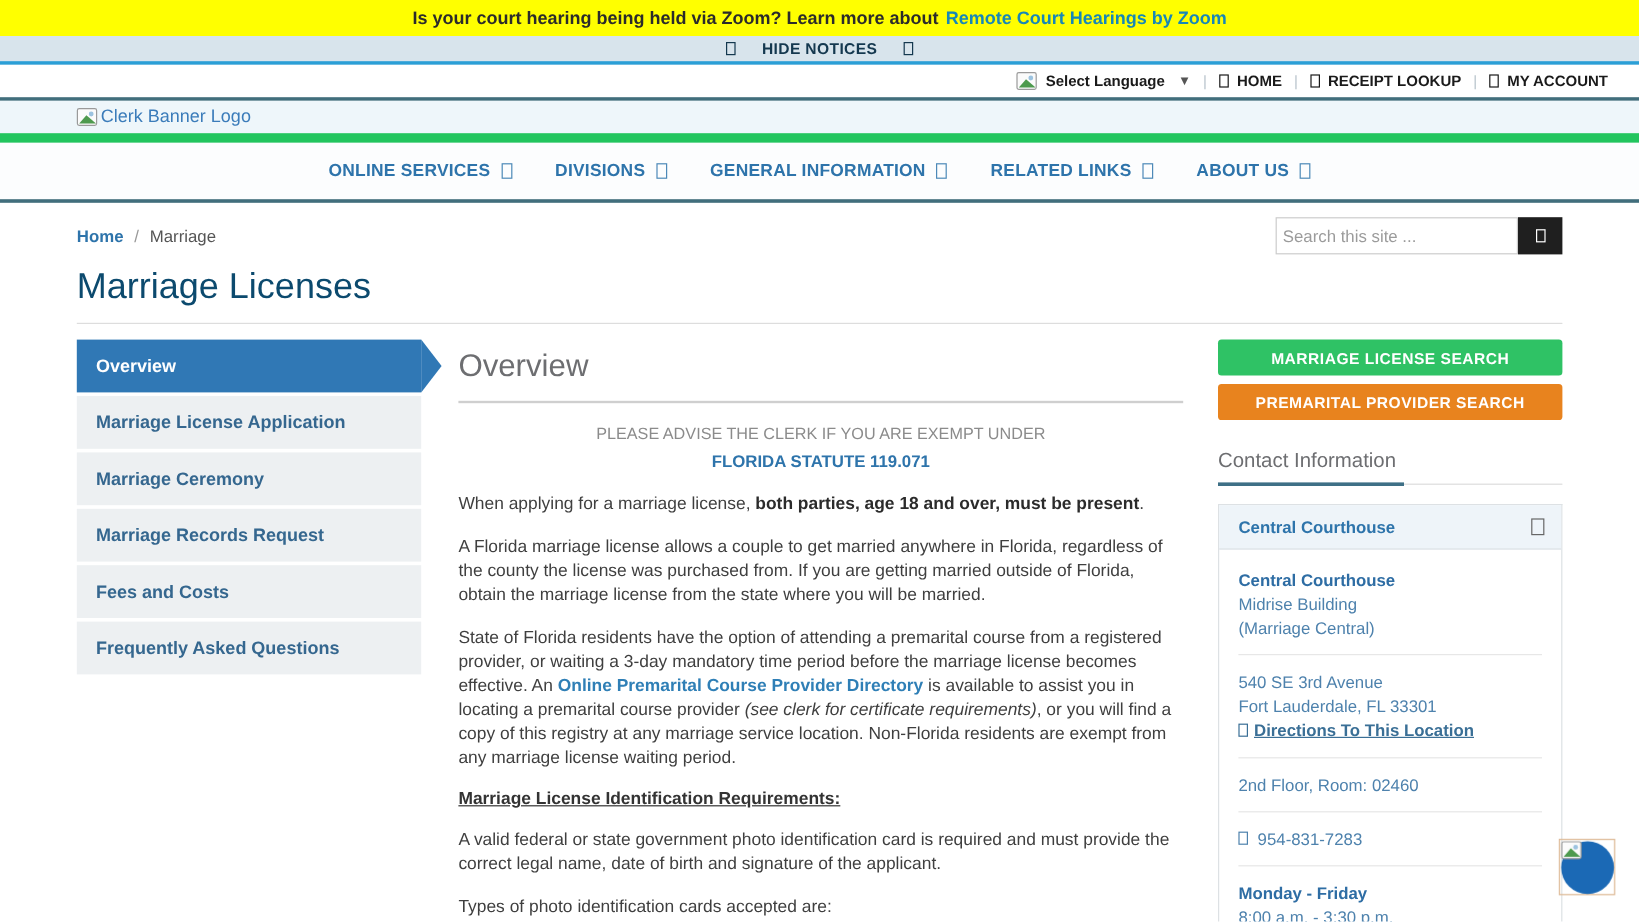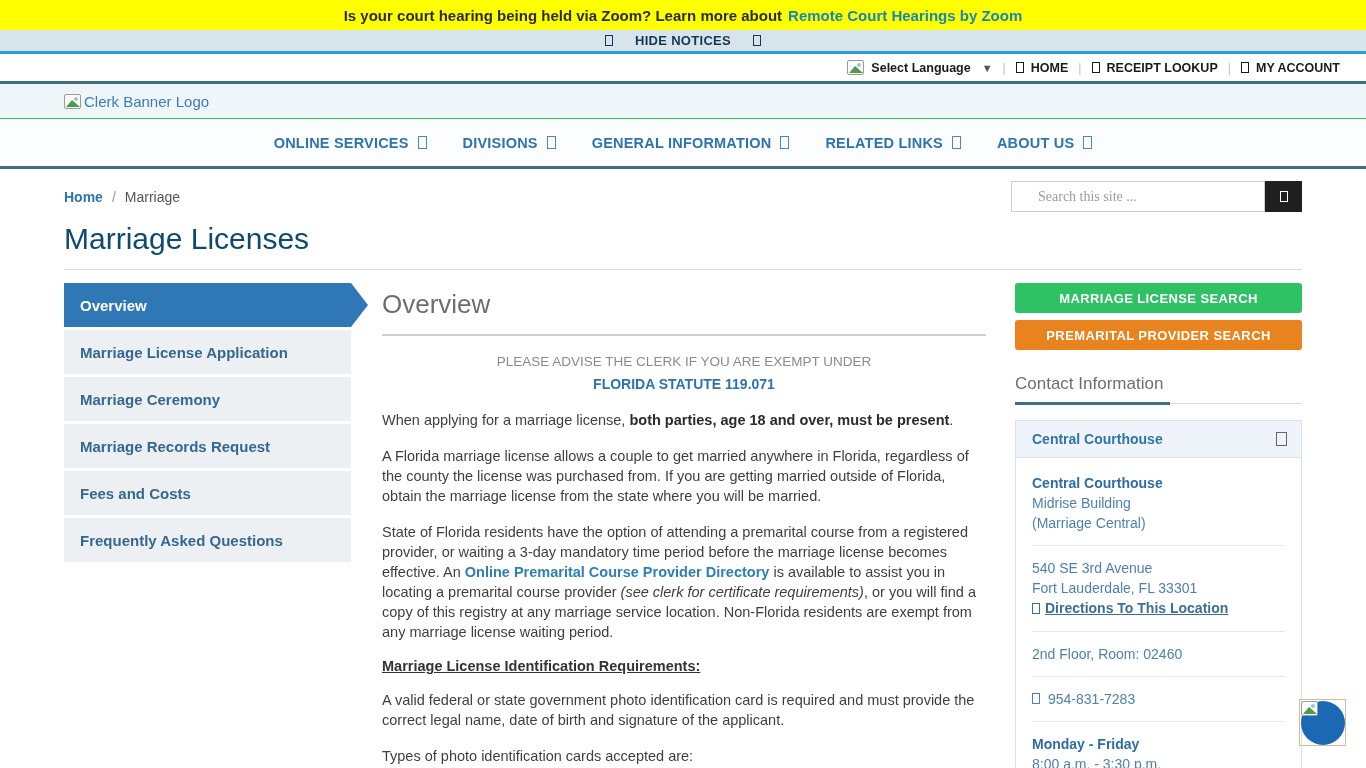--- a/index.html
+++ b/index.html
@@ -34,42 +34,42 @@
   
   .utility-bar { height:30px; background:#fff; display:flex; align-items:center;
     justify-content:flex-end; padding-right:26px; gap:10px; font-size:12.5px;
     font-weight:bold; color:#1a1a1a; border-bottom:3px solid #416e7c; }
   .utility-item { display:flex; align-items:center; gap:7px; cursor:pointer; }
   .utility-sep { color:#b9c4cc; font-weight:normal; }
   .lang-caret { color:#555; font-size:11px; margin-left:4px; }
 
   
   .logo-strip { height:35px; background:#eef6fa; display:flex; align-items:center;
-    padding-left:64px; border-bottom:1px solid #22c55e; }
+    padding-left:64px; border-bottom:8px solid #22c55e; }
   .logo-link { display:flex; align-items:center; gap:3px; color:#3b7cba; font-size:15px;
     cursor:pointer; }
 
   
   .main-nav { height:50px; background:#fcfdfe; display:flex; align-items:center;
     justify-content:center; gap:36px; border-bottom:3px solid #416e7c; }
   .nav-item { display:flex; align-items:center; gap:9px; color:#2e74ab; font-size:14.5px;
     font-weight:bold; letter-spacing:.2px; cursor:pointer; }
   .nav-item .tofu { opacity:.85; }
 
   
   .container { width:1238px; margin:0 auto; position:relative; }
 
   .header-row { display:flex; align-items:center; justify-content:space-between;
     margin-top:12px; height:31px; }
   .breadcrumb { font-size:14px; color:#555; display:flex; gap:9px; align-items:center; }
   .breadcrumb .bc-home { color:#2e74ab; font-weight:bold; cursor:pointer; }
   .breadcrumb .bc-sep { color:#999; }
   .search-wrap { display:flex; }
-  .search-input { width:254px; height:31px; border:1px solid #ccc; padding:0 26px;
-    font-size:14px; color:#444; font-family:Liberation Serif, serif; }
+  .search-input { width:202px; height:31px; border:1px solid #ccc; padding:0 5px;
+    font-size:14px; color:#444; font-family:Liberation Sans, sans-serif; }
   .search-input::placeholder { color:#9b9b9b; }
   .search-btn { width:37px; height:31px; background:#1f1f1f; border:none; color:#fff;
     display:flex; align-items:center; justify-content:center; cursor:pointer; }
 
   .page-title { font-size:30px; font-weight:normal; color:#0c4a6e; margin-top:10px; }
   .title-rule { border:none; border-top:1px solid #ddd; margin-top:13px; }
 
   
   .columns { display:flex; margin-top:13px; }
 

